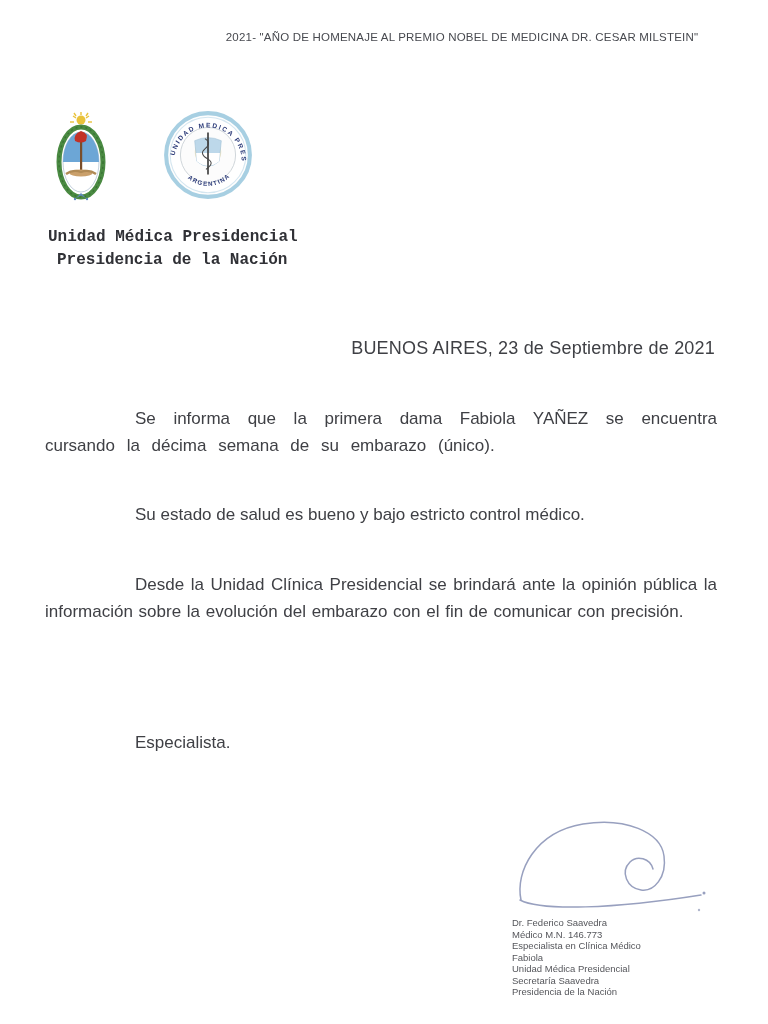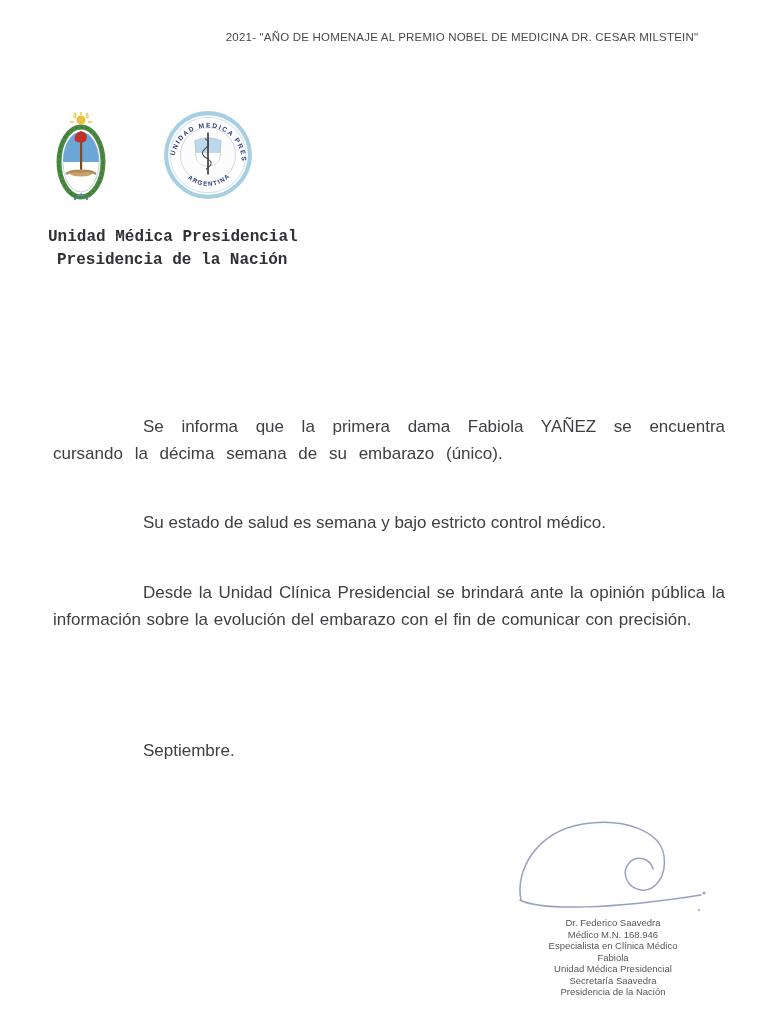--- a/index.html
+++ b/index.html
@@ -57,42 +57,41 @@
     top: 338px;
     right: 53px;
     font-size: 18px;
     letter-spacing: 0.2px;
     color: #3f4045;
   }
   .body-text p {
     position: absolute;
     left: 45px;
     width: 672px;
-    margin: 8px;
+    margin: 0;
     font-size: 17px;
     line-height: 27px;
     color: #3f4045;
   }
   .para-1 { top: 405px; text-align: justify; text-indent: 90px; word-spacing: 7px; }
   .para-2 { top: 501px; text-indent: 90px; }
   .para-3 { top: 571px; text-align: justify; text-indent: 90px; word-spacing: 1px; }
   .closing { top: 729px; text-indent: 90px; }
   .signature {
     position: absolute;
     left: 503px;
     top: 812px;
     width: 218px;
     height: 104px;
   }
   .signature-block {
     position: absolute;
     left: 512px;
     top: 917px;
     width: 202px;
-    text-align: center;
     font-size: 9.5px;
     line-height: 11.5px;
     color: #55565b;
   }
 </style>
 </head>
 <body>
 
 <div class="page">
 
@@ -143,40 +142,41 @@
     <text font-family="Liberation Sans, sans-serif" font-size="6" font-weight="bold" fill="#2b3a78" letter-spacing="1.2">
       <textPath href="#sealBottomArc" startOffset="22%">ARGENTINA</textPath>
     </text>
   </svg>
 
   <div class="letterhead">
     <div class="line1">Unidad Médica Presidencial</div>
     <div class="line2">Presidencia de la Nación</div>
   </div>
 
+  <div class="dateline">BUENOS AIRES, 23 de Septiembre de 2021</div>
 
   <div class="body-text">
     <p class="para-1">Se informa que la primera dama Fabiola YAÑEZ se encuentra cursando la décima semana de su embarazo (único).</p>
-    <p class="para-2">Su estado de salud es semana y bajo estricto control médico.</p>
+    <p class="para-2">Su estado de salud es bueno y bajo estricto control médico.</p>
     <p class="para-3">Desde la Unidad Clínica Presidencial se brindará ante la opinión pública la información sobre la evolución del embarazo con el fin de comunicar con precisión.</p>
-    <p class="closing">Septiembre.</p>
+    <p class="closing">Especialista.</p>
   </div>
 
   <svg class="signature" viewBox="0 0 218 104" xmlns="http://www.w3.org/2000/svg">
     <g fill="none" stroke="#98a0bf" stroke-width="1.5" stroke-linecap="round">
       <path d="M 18 88 C 12 60 32 20 80 12 C 122 5 158 20 161 44 C 164 65 151 80 138 78 C 124 76 117 60 127 50 C 134 43 147 46 150 57"></path>
       <path d="M 17 88 C 38 99 110 97 198 83"></path>
     </g>
     <circle cx="201" cy="81" r="1.5" fill="#98a0bf"></circle>
     <circle cx="196" cy="98" r="1.2" fill="#b0b6cc"></circle>
   </svg>
 
   <div class="signature-block">
     <div>Dr. Federico Saavedra</div>
-    <div>Médico M.N. 168.946</div>
+    <div>Médico M.N. 146.773</div>
     <div>Especialista en Clínica Médico</div>
     <div>Fabiola</div>
     <div>Unidad Médica Presidencial</div>
     <div>Secretaría Saavedra</div>
     <div>Presidencia de la Nación</div>
   </div>
 
 </div>
 
 </body></html>

